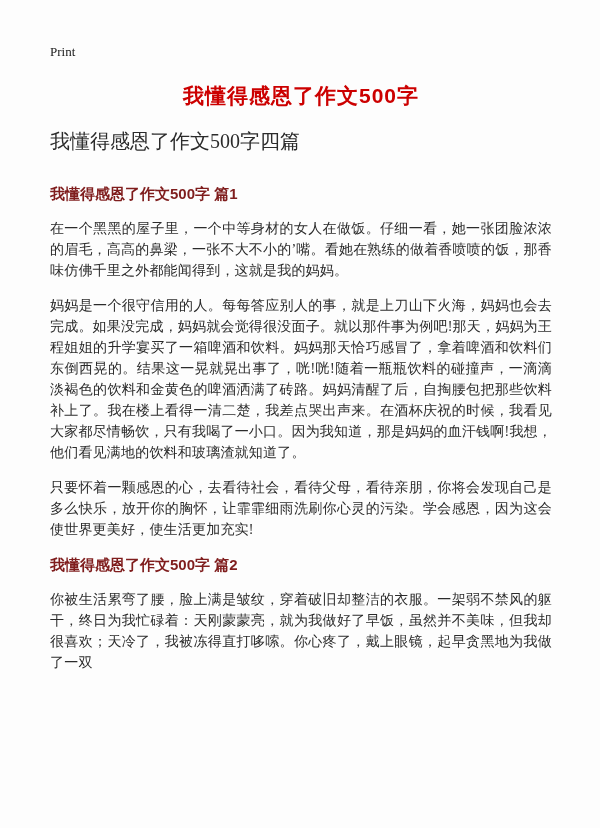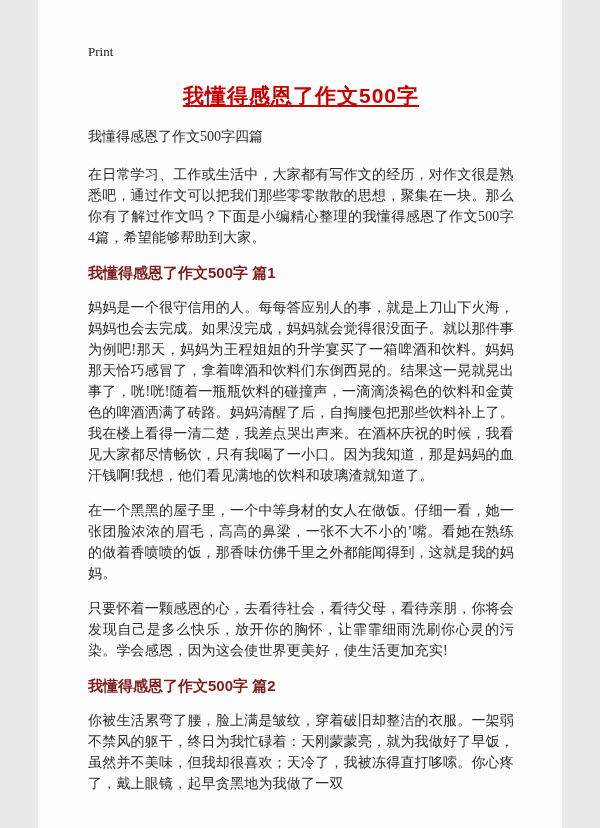--- a/index.html
+++ b/index.html
@@ -1,19 +1,19 @@
 <!DOCTYPE html>
 <html><head>
 <meta charset="utf-8">
 <style>
   * { margin: 0; padding: 0; box-sizing: border-box; }
   html, body { background: #e9e9e9; }
   .page {
     position: relative;
-    width: 524px;
+    width: 600px;
     height: 828px;
     margin: 0 auto;
     background: #fdfdfd;
     overflow: hidden;
     font-family: "Liberation Serif", "DejaVu Serif", serif;
     color: #2b2b2b;
   }
   .content {
     padding: 42px 48px 0 50px;
   }
@@ -27,22 +27,22 @@
   }
   .doc-title {
     text-align: center;
     font-size: 21px;
     font-weight: bold;
     letter-spacing: 1px;
     margin: 8px 0 18px 0;
     font-family: "Liberation Sans", "DejaVu Sans", sans-serif;
   }
   .doc-subtitle {
-    font-size: 14px;
-    margin-bottom: 18px;
+    font-size: 20px;
+    margin-bottom: 30px;
     color: #2b2b2b;
   }
   .para {
     font-size: 14px;
     line-height: 21px;
     text-align: justify;
     margin-bottom: 14px;
     color: #2b2b2b;
     letter-spacing: 0.2px;
   }
@@ -55,30 +55,29 @@
   }
 </style>
 </head>
 <body>
 
 <div class="page">
   <div class="content">
 
     <a class="print-link">Print</a>
 
-    <h1 class="doc-title" id="doc-title" style="color: rgb(204, 0, 0); text-decoration: underline;">我懂得感恩了作文500字</h1>
+    <h1 class="doc-title" id="doc-title" style="color: rgb(204, 0, 0);">我懂得感恩了作文500字</h1>
 
     <div class="doc-subtitle">我懂得感恩了作文500字四篇</div>
 
-    <p class="para">在日常学习、工作或生活中，大家都有写作文的经历，对作文很是熟悉吧，通过作文可以把我们那些零零散散的思想，聚集在一块。那么你有了解过作文吗？下面是小编精心整理的我懂得感恩了作文500字4篇，希望能够帮助到大家。</p>
 
     <h2 class="section-heading">我懂得感恩了作文500字 篇1</h2>
 
+    <p class="para">在一个黑黑的屋子里，一个中等身材的女人在做饭。仔细一看，她一张团脸浓浓的眉毛，高高的鼻梁，一张不大不小的’嘴。看她在熟练的做着香喷喷的饭，那香味仿佛千里之外都能闻得到，这就是我的妈妈。</p>
     <p class="para">妈妈是一个很守信用的人。每每答应别人的事，就是上刀山下火海，妈妈也会去完成。如果没完成，妈妈就会觉得很没面子。就以那件事为例吧!那天，妈妈为王程姐姐的升学宴买了一箱啤酒和饮料。妈妈那天恰巧感冒了，拿着啤酒和饮料们东倒西晃的。结果这一晃就晃出事了，咣!咣!随着一瓶瓶饮料的碰撞声，一滴滴淡褐色的饮料和金黄色的啤酒洒满了砖路。妈妈清醒了后，自掏腰包把那些饮料补上了。我在楼上看得一清二楚，我差点哭出声来。在酒杯庆祝的时候，我看见大家都尽情畅饮，只有我喝了一小口。因为我知道，那是妈妈的血汗钱啊!我想，他们看见满地的饮料和玻璃渣就知道了。</p>
-    <p class="para">在一个黑黑的屋子里，一个中等身材的女人在做饭。仔细一看，她一张团脸浓浓的眉毛，高高的鼻梁，一张不大不小的’嘴。看她在熟练的做着香喷喷的饭，那香味仿佛千里之外都能闻得到，这就是我的妈妈。</p>
     <p class="para">只要怀着一颗感恩的心，去看待社会，看待父母，看待亲朋，你将会发现自己是多么快乐，放开你的胸怀，让霏霏细雨洗刷你心灵的污染。学会感恩，因为这会使世界更美好，使生活更加充实!</p>
 
     <h2 class="section-heading">我懂得感恩了作文500字 篇2</h2>
 
     <p class="para">你被生活累弯了腰，脸上满是皱纹，穿着破旧却整洁的衣服。一架弱不禁风的躯干，终日为我忙碌着：天刚蒙蒙亮，就为我做好了早饭，虽然并不美味，但我却很喜欢；天冷了，我被冻得直打哆嗦。你心疼了，戴上眼镜，起早贪黑地为我做了一双</p>
 
   </div>
 </div>
 
 </body></html>

